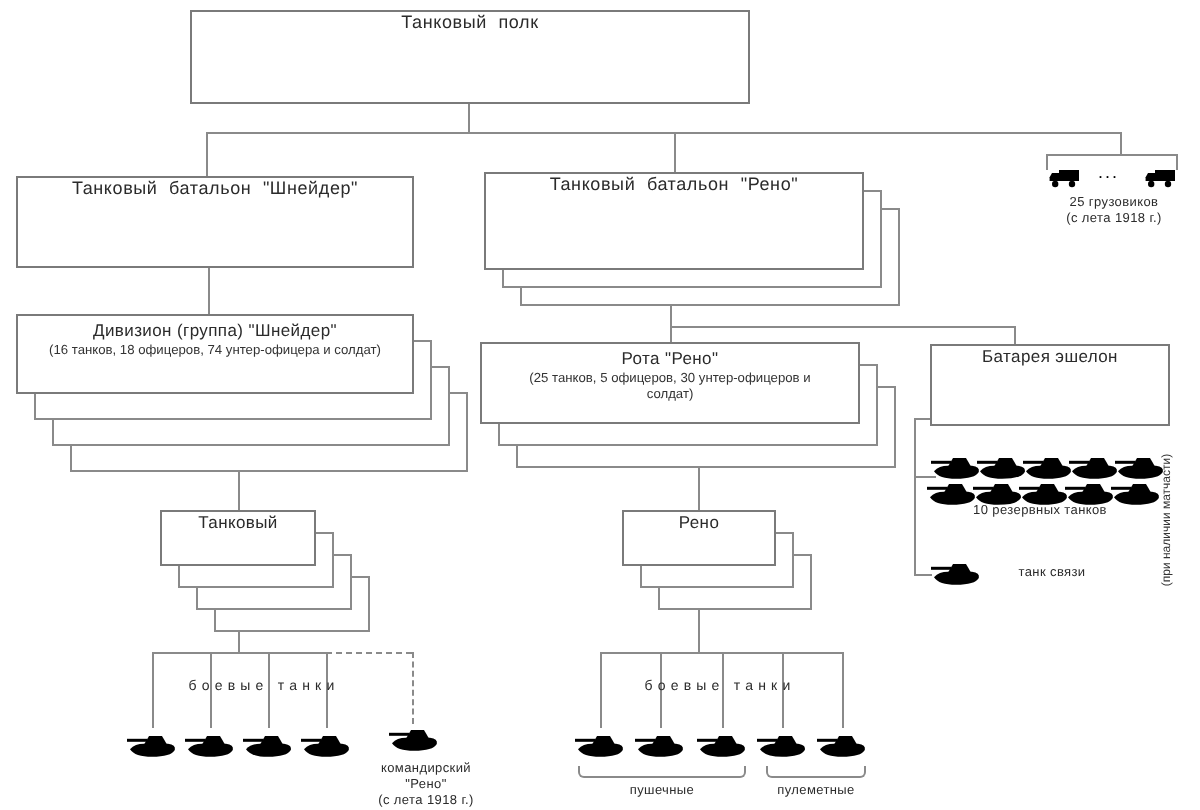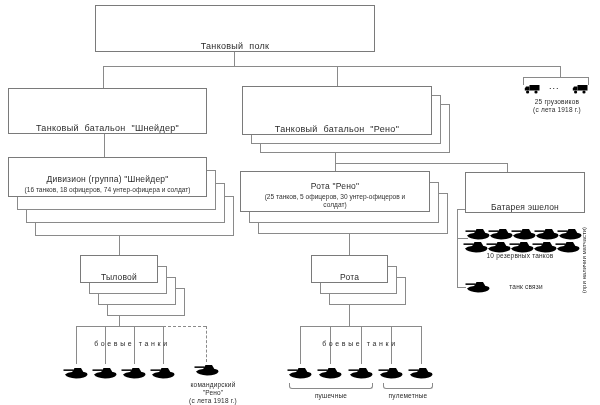--- a/index.html
+++ b/index.html
@@ -3,21 +3,21 @@
 <meta charset="utf-8">
 <style>
   html,body{margin:0;padding:0;background:#fff;}
   .canvas{position:relative;width:600px;height:405px;background:#fff;overflow:hidden;
           font-family:"Liberation Sans",sans-serif;color:#2b2b2b;}
   .layer{position:absolute;left:0;top:0;width:100%;height:100%;}
   .line{position:absolute;background:#8a8a8a;}
   .line.dash-h{background:none;border-top:1px dashed #8a8a8a;height:0 !important;}
   .line.dash-v{background:none;border-left:1px dashed #8a8a8a;width:0 !important;}
   .box{position:absolute;background:#fff;border:1px solid #7a7a7a;box-sizing:border-box;
-       display:flex;flex-direction:column;align-items:center;justify-content:flex-end;
+       display:flex;flex-direction:column;align-items:center;justify-content:flex-start;
        text-align:center;z-index:3;}
   .shadow-box{position:absolute;background:#fff;border:1px solid #8a8a8a;box-sizing:border-box;z-index:2;}
   .t-main{font-size:9px;word-spacing:3px;letter-spacing:.3px;}
   .t-title{font-size:8.5px;letter-spacing:.2px;}
   .t-sub{font-size:6.6px;line-height:8px;margin-top:2px;color:#333;}
   .lbl{position:absolute;font-size:7px;letter-spacing:.2px;text-align:center;z-index:4;}
   .lbl.tiny{font-size:6.5px;line-height:8px;}
   .spread{letter-spacing:2.6px;}
   .icon{position:absolute;z-index:4;line-height:0;}
   .brace{position:absolute;height:6px;border:1px solid #8a8a8a;border-top:none;
@@ -222,25 +222,25 @@
   <div class="box" style="left:240px;top:171px;width:190px;height:41px;padding:2px 14px;">
     <span class="t-title">Рота "Рено"</span>
     <span class="t-sub">(25 танков, 5 офицеров, 30 унтер-офицеров и солдат)</span>
   </div>
 
   <div class="box" style="left:465px;top:172px;width:120px;height:41px;">
     <span class="t-title">Батарея эшелон</span>
   </div>
 
   <div class="box" style="left:80px;top:255px;width:78px;height:28px;">
-    <span class="t-title">Тыловой</span>
+    <span class="t-title">Танковый</span>
   </div>
 
   <div class="box" style="left:311px;top:255px;width:77px;height:28px;">
-    <span class="t-title">Рота</span>
+    <span class="t-title">Рено</span>
   </div>
 
   <div class="dots" style="left:549px;top:81px;">...</div>
   <div class="lbl tiny" style="left:512px;top:98px;width:90px;">
     <div>25 грузовиков</div>
     <div>(с лета 1918 г.)</div>
   </div>
 
   <div class="lbl spread" style="left:84px;top:340px;width:96px;">боевые танки</div>
   <div class="lbl tiny" style="left:173px;top:381px;width:80px;">

